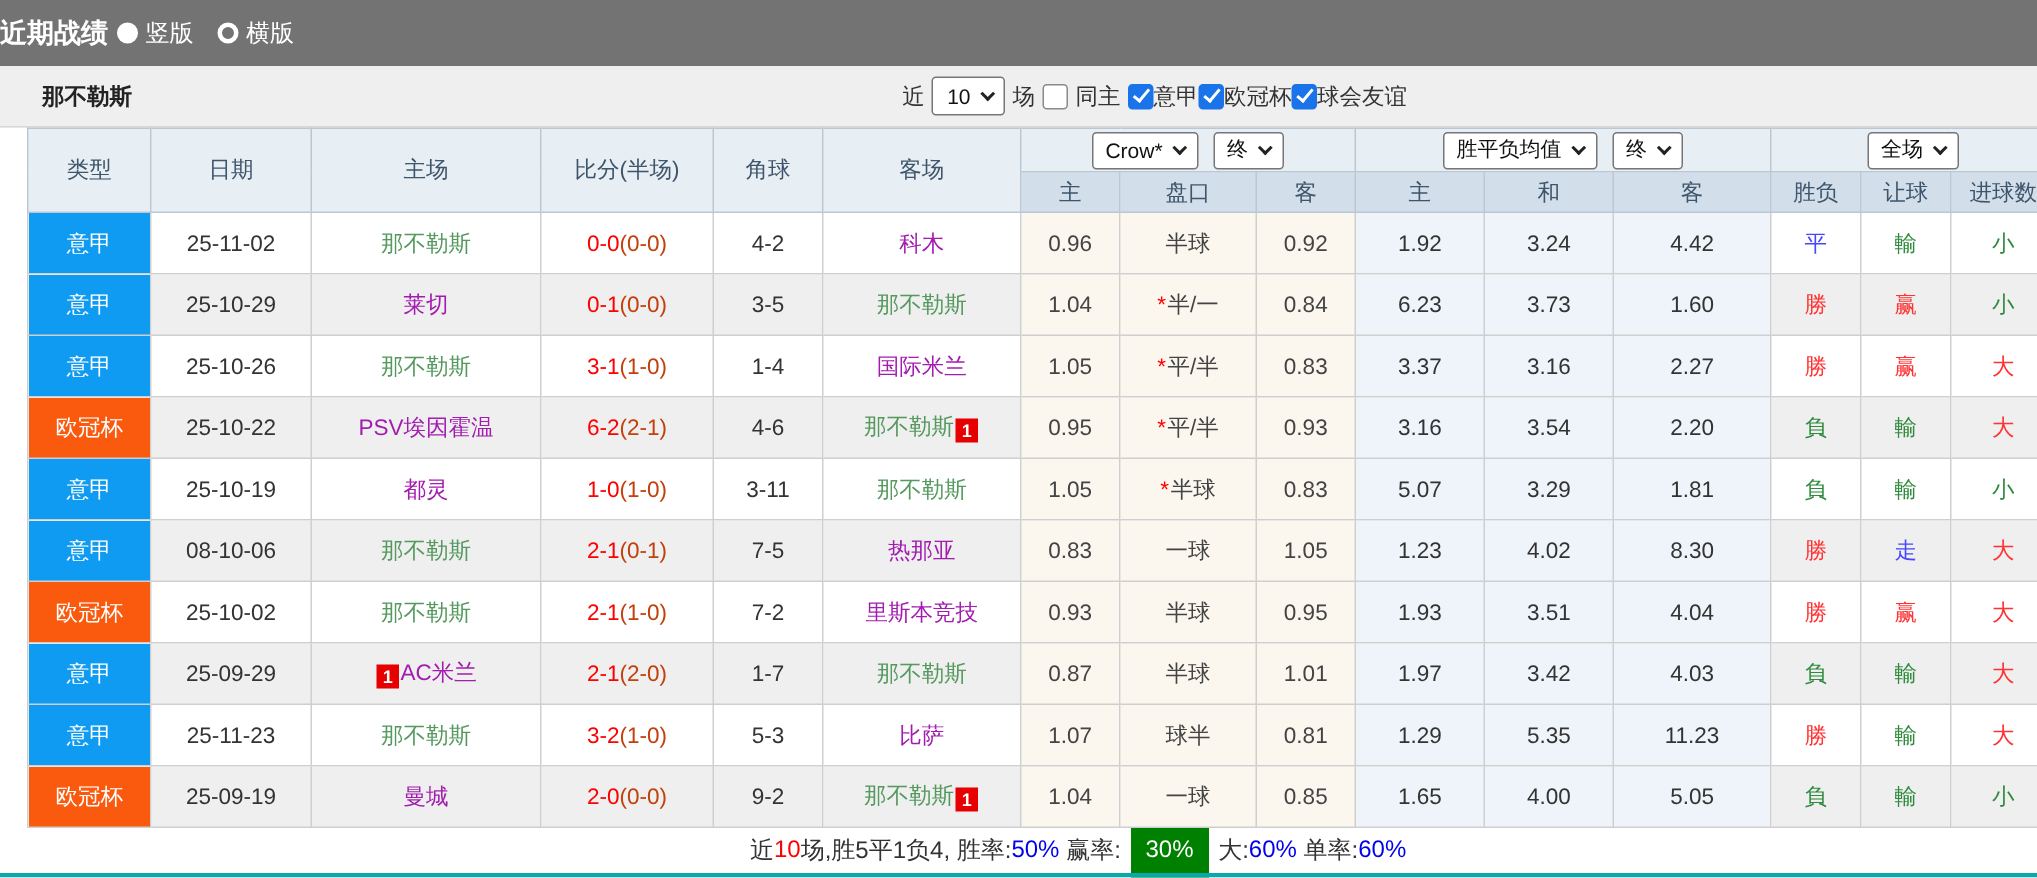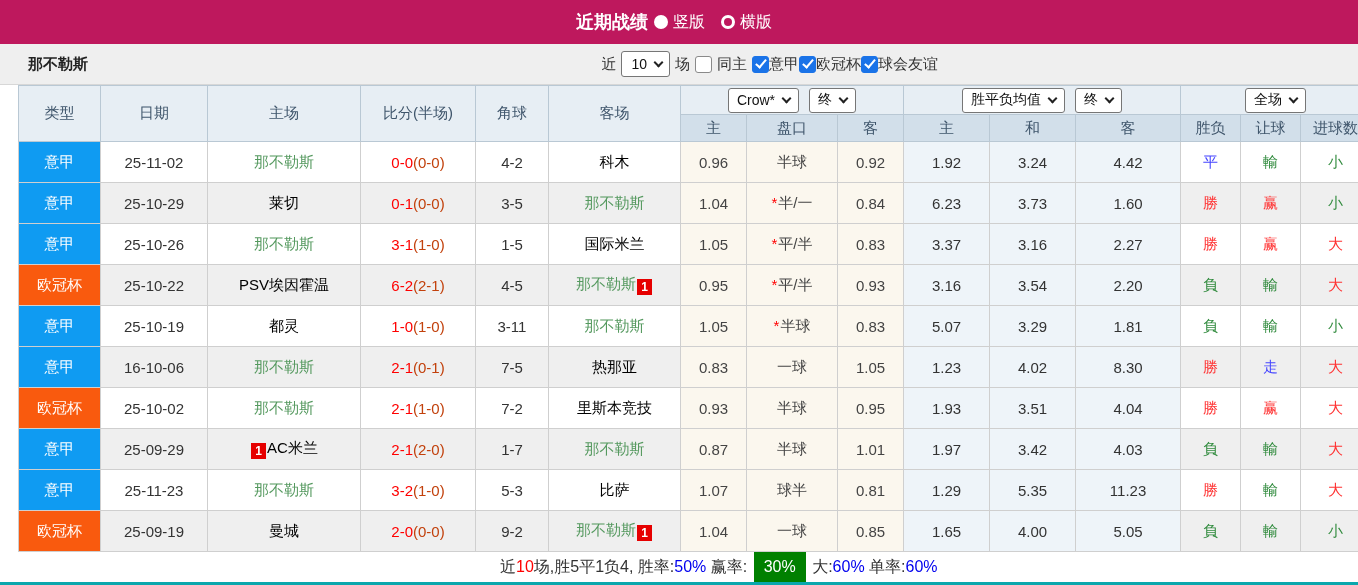--- a/index.html
+++ b/index.html
@@ -1,21 +1,21 @@
 <!DOCTYPE html>
 <html><head>
 <meta charset="utf-8">
 <style>
   * { margin:0; padding:0; box-sizing:border-box; }
   html,body { width:1358px; }
   body { font-family:"Liberation Sans","DejaVu Sans",sans-serif; background:#fff; }
   .page { position:relative; width:1358px; height:585px; overflow:hidden; background:#fff; }
 
   
-  .topbar { height:44px; background:#be185d; display:flex; align-items:center; justify-content:center; }
+  .topbar { height:44px; background:#737373; display:flex; align-items:center; }
   .topbar .title { color:#fff; font-size:18px; font-weight:bold; }
   .radio { display:inline-block; width:14px; height:14px; border-radius:50%; margin:0 5px 0 6px; vertical-align:middle; }
   .radio.filled { background:#fff; }
   .radio.ring { background:transparent; border:3px solid #fff; }
   .topbar .opt-label { color:#fff; font-size:16px; margin-right:10px; }
 
   
   .filterbar { height:41px; background:#efefef; display:flex; align-items:center; font-size:15px; color:#333; border-bottom:1px solid #d7d7d7; }
   .team-name { font-weight:bold; margin-left:28px; font-size:15px; color:#222; }
   .filter-controls { margin-left:auto; margin-right:420px; display:flex; align-items:center; gap:5px; }
@@ -36,21 +36,21 @@
   thead tr.sub-row th { height:27px; background:#d2dfea; }
   .grp-inner { display:flex; align-items:center; justify-content:center; gap:10px; }
   .hsel { display:inline-flex; align-items:center; background:#fff; border:1px solid #767676; border-radius:3px; height:25px; padding:0 8px; font-size:14px; color:#111; gap:8px; cursor:default; }
 
   tbody td { border:1px solid #cfcfcf; height:41px; text-align:center; font-size:15px; color:#333; overflow:hidden; white-space:nowrap; }
   tr.r-even .c-plain, tr.r-even .c-res { background:#fff; }
   tr.r-odd  .c-plain, tr.r-odd  .c-res { background:#efefef; }
   .c-odds { background:#fbf7ee; color:#444; }
   .c-mean { background:#eef4f9; }
   .c-type { color:#fff; font-size:15px; }
-  .tname { color:#000000; }
+  .tname { color:#a21caf; }
   .tname.green { color:#55995f; }
   .score-main { color:#f00; }
   .score-half { color:#c2410c; }
   .star { color:#f00; margin-right:1px; }
   .card-badge { display:inline-block; background:#e60000; color:#fff; width:15px; height:16px; line-height:16px; font-size:12px; font-weight:bold; vertical-align:-2px; margin:0 1px; text-align:center; }
   .res-red { color:#ff3333; }
   .res-green { color:#2f8a3c; }
   .res-blue { color:#4646ff; }
 
   
@@ -203,38 +203,38 @@
           <td class="c-mean">1.60</td>
           <td class="c-res res-red">勝</td>
           <td class="c-res res-red">赢</td>
           <td class="c-res res-green">小</td>
         </tr>
         <tr class="r-even">
           <td class="c-type" style="background:#0f9bf2">意甲</td>
           <td class="c-plain">25-10-26</td>
           <td class="c-plain"><span class="tname green">那不勒斯</span></td>
           <td class="c-plain"><span class="score-main">3-1</span><span class="score-half">(1-0)</span></td>
-          <td class="c-plain">1-5</td>
+          <td class="c-plain">1-4</td>
           <td class="c-plain"><span class="tname">国际米兰</span></td>
           <td class="c-odds">1.05</td>
           <td class="c-odds"><span class="star">*</span>平/半</td>
           <td class="c-odds">0.83</td>
           <td class="c-mean">3.37</td>
           <td class="c-mean">3.16</td>
           <td class="c-mean">2.27</td>
           <td class="c-res res-red">勝</td>
           <td class="c-res res-red">赢</td>
           <td class="c-res res-red">大</td>
         </tr>
         <tr class="r-odd">
           <td class="c-type" style="background:#f95a0e">欧冠杯</td>
           <td class="c-plain">25-10-22</td>
           <td class="c-plain"><span class="tname">PSV埃因霍温</span></td>
           <td class="c-plain"><span class="score-main">6-2</span><span class="score-half">(2-1)</span></td>
-          <td class="c-plain">4-5</td>
+          <td class="c-plain">4-6</td>
           <td class="c-plain"><span class="tname green">那不勒斯</span><span class="card-badge">1</span></td>
           <td class="c-odds">0.95</td>
           <td class="c-odds"><span class="star">*</span>平/半</td>
           <td class="c-odds">0.93</td>
           <td class="c-mean">3.16</td>
           <td class="c-mean">3.54</td>
           <td class="c-mean">2.20</td>
           <td class="c-res res-green">負</td>
           <td class="c-res res-green">輸</td>
           <td class="c-res res-red">大</td>
@@ -251,21 +251,21 @@
           <td class="c-odds">0.83</td>
           <td class="c-mean">5.07</td>
           <td class="c-mean">3.29</td>
           <td class="c-mean">1.81</td>
           <td class="c-res res-green">負</td>
           <td class="c-res res-green">輸</td>
           <td class="c-res res-green">小</td>
         </tr>
         <tr class="r-odd">
           <td class="c-type" style="background:#0f9bf2">意甲</td>
-          <td class="c-plain">16-10-06</td>
+          <td class="c-plain">08-10-06</td>
           <td class="c-plain"><span class="tname green">那不勒斯</span></td>
           <td class="c-plain"><span class="score-main">2-1</span><span class="score-half">(0-1)</span></td>
           <td class="c-plain">7-5</td>
           <td class="c-plain"><span class="tname">热那亚</span></td>
           <td class="c-odds">0.83</td>
           <td class="c-odds">一球</td>
           <td class="c-odds">1.05</td>
           <td class="c-mean">1.23</td>
           <td class="c-mean">4.02</td>
           <td class="c-mean">8.30</td>

